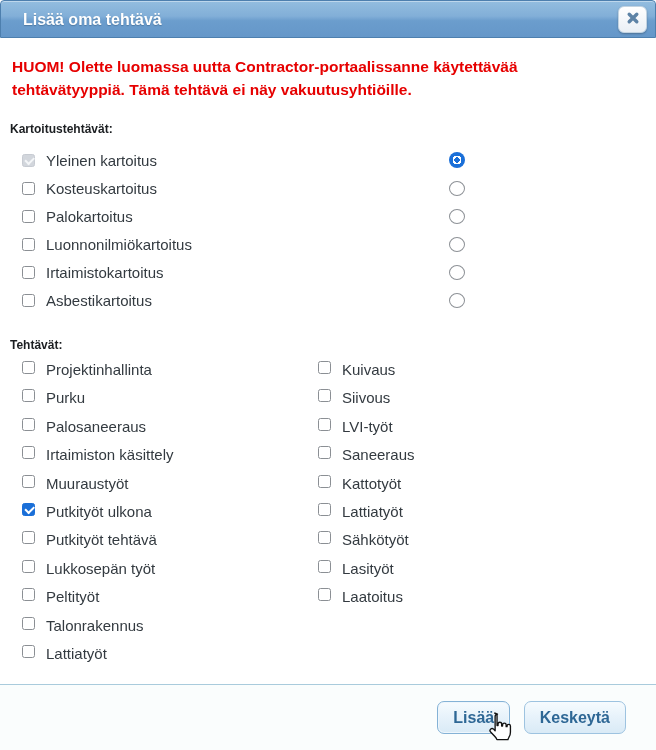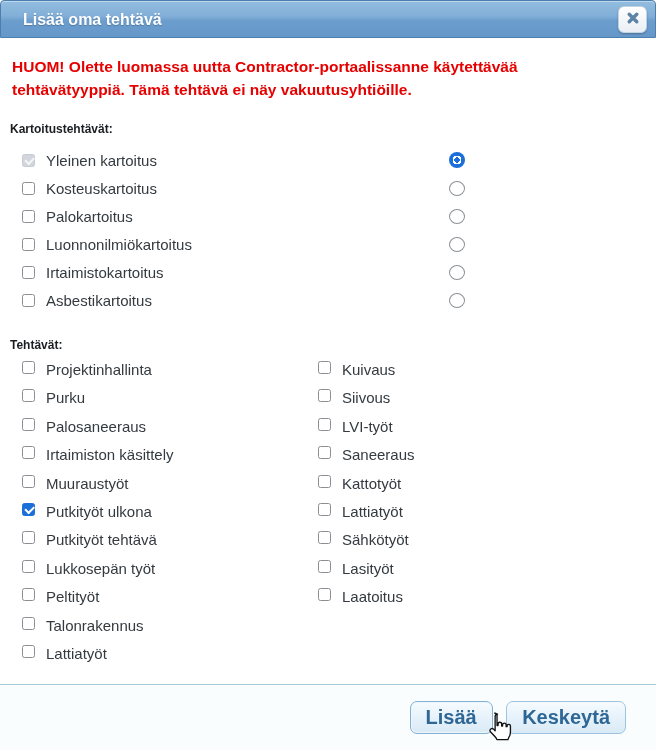--- a/index.html
+++ b/index.html
@@ -80,21 +80,21 @@
   
   .footer {
     position:absolute; left:0; bottom:0; width:656px; height:66px;
     background:#fafdfd; border-top:1px solid #a9cbdc;
     text-align:right; padding:16px 30px 0 0;
   }
   .btn {
     display:inline-block; min-width:62px; height:33px; padding:0 15px;
     background:linear-gradient(180deg,#f6fbfe 0%,#e8f3fb 45%,#d9eaf6 100%);
     border:1px solid #9dc3e0; border-radius:7px;
-    color:#2e6795; font-weight:bold; font-size:20px;
+    color:#2e6795; font-weight:bold; font-size:16px;
     font-family:"Liberation Sans","DejaVu Sans",sans-serif;
     cursor:pointer; margin-left:9px;
   }
   .btn-add { border-color:#84b2d6; box-shadow:inset 0 0 0 1px #eef6fc; }
 
   .hand-cursor { position:absolute; left:485px; top:711px; z-index:5; pointer-events:none; }
 </style>
 </head>
 <body>
 

